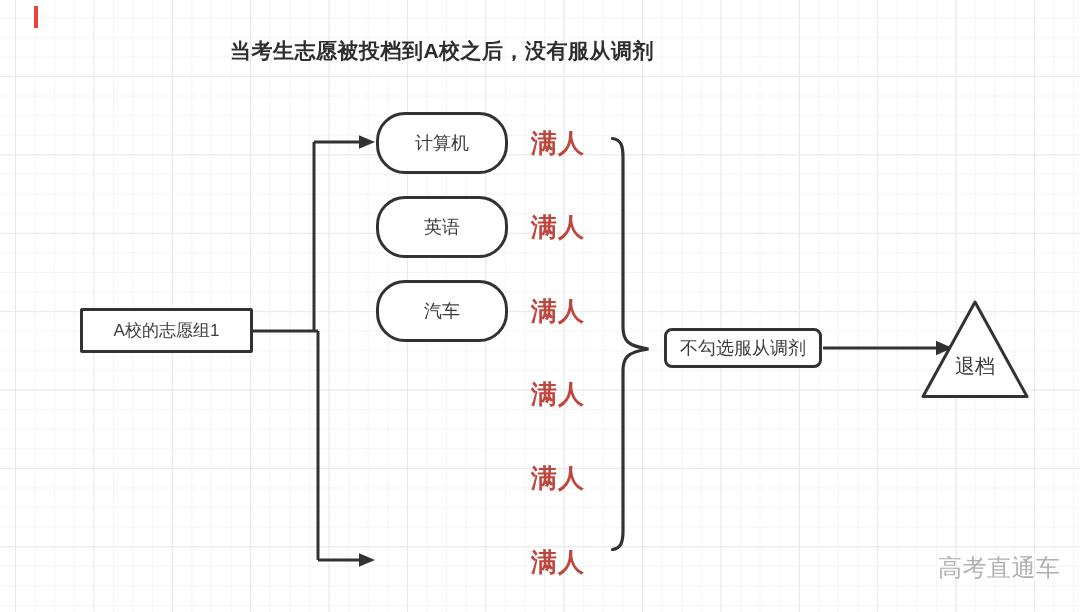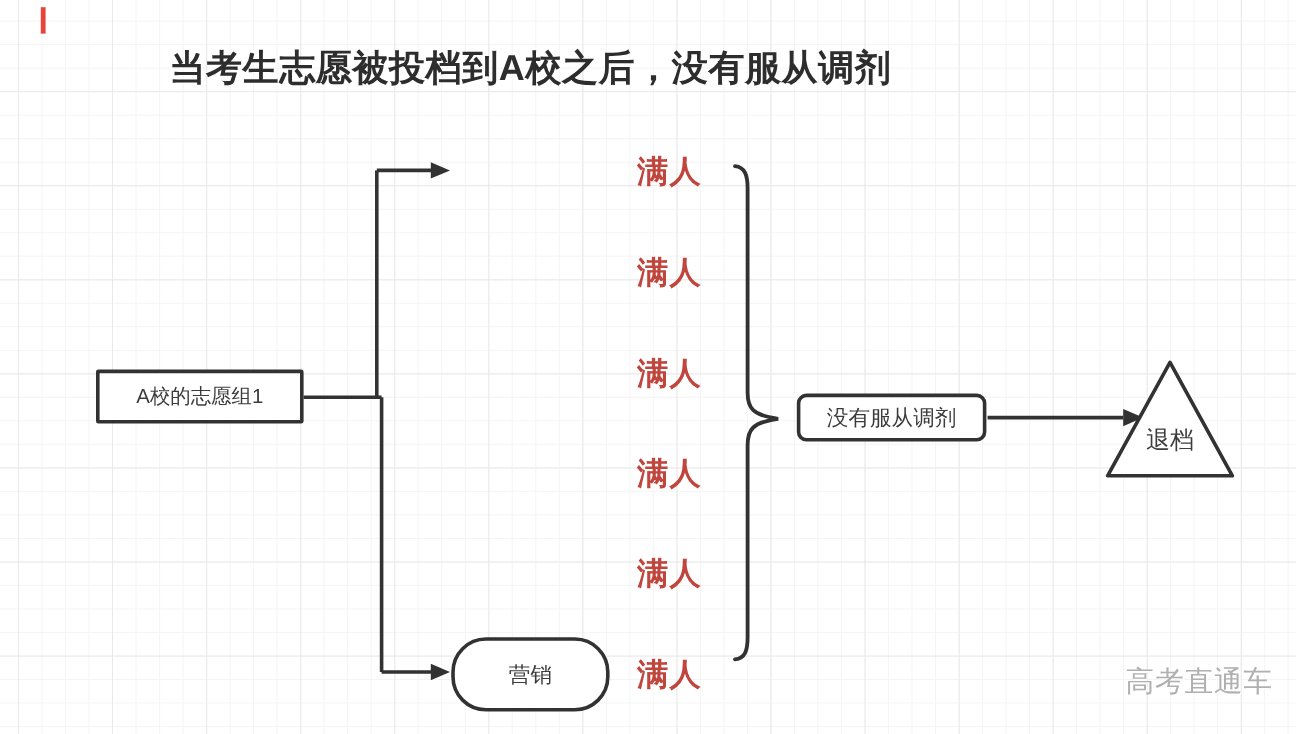--- a/index.html
+++ b/index.html
@@ -10,21 +10,21 @@
       linear-gradient(to right,#e9e9e9 1px,transparent 1px),
       linear-gradient(to bottom,#e9e9e9 1px,transparent 1px),
       linear-gradient(to right,#f4f4f4 1px,transparent 1px),
       linear-gradient(to bottom,#f4f4f4 1px,transparent 1px);
     background-size:78.4px 78.4px,78.4px 78.4px,19.6px 19.6px,19.6px 19.6px;
     background-position:15px 76px,15px 76px,15px 17.2px,15px 17.2px;
   }
   .red-tick{position:absolute;left:34px;top:6px;width:4px;height:22px;background:#e8423a;}
   .title{
     position:absolute;left:0;top:37px;width:884px;text-align:center;
-    font-size:30px;font-weight:700;color:#2d2d2d;letter-spacing:0.5px;
+    font-size:21px;font-weight:700;color:#2d2d2d;letter-spacing:0.5px;
   }
   .node{
     position:absolute;background:#ffffff;border:3px solid #323232;
     display:flex;align-items:center;justify-content:center;
     color:#3c3c3c;box-sizing:border-box;
   }
   .src-box{left:80px;top:308px;width:173px;height:45px;font-size:17px;border-radius:2px;}
   .major{left:376px;width:132px;height:62px;border-radius:29px;border-width:3.5px;font-size:18px;}
   .m0{top:112px}.m1{top:196px}.m2{top:280px}.m3{top:363px}.m4{top:447px}.m5{top:531px}
   .status{
@@ -68,30 +68,36 @@
     <polygon points="936,340.8 952.5,348 936,355.2" fill="#323232" stroke="none"></polygon>
 
     <polygon points="975,302 1027,396.5 923,396.5" fill="#ffffff" stroke="#323232" stroke-linejoin="round"></polygon>
     <text class="tri-label" x="975" y="373" text-anchor="middle" stroke="none">退档</text>
   </svg>
 
   <div class="node src-box">
     <span>A校的志愿组1</span>
   </div>
 
-  <div class="node major m5">
-    <span>营销</span>
+  <div class="node major m0">
+    <span>计算机</span>
+  </div>
+  <div class="node major m1">
+    <span>英语</span>
+  </div>
+  <div class="node major m2">
+    <span>汽车</span>
   </div>
 
   <div class="status s0">满人</div>
   <div class="status s1">满人</div>
   <div class="status s2">满人</div>
   <div class="status s3">满人</div>
   <div class="status s4">满人</div>
   <div class="status s5">满人</div>
 
   <div class="node cond-box">
-    <span>没有服从调剂</span>
+    <span>不勾选服从调剂</span>
   </div>
 
   <div class="watermark">高考直通车</div>
 
 </div>
 
 </body></html>

